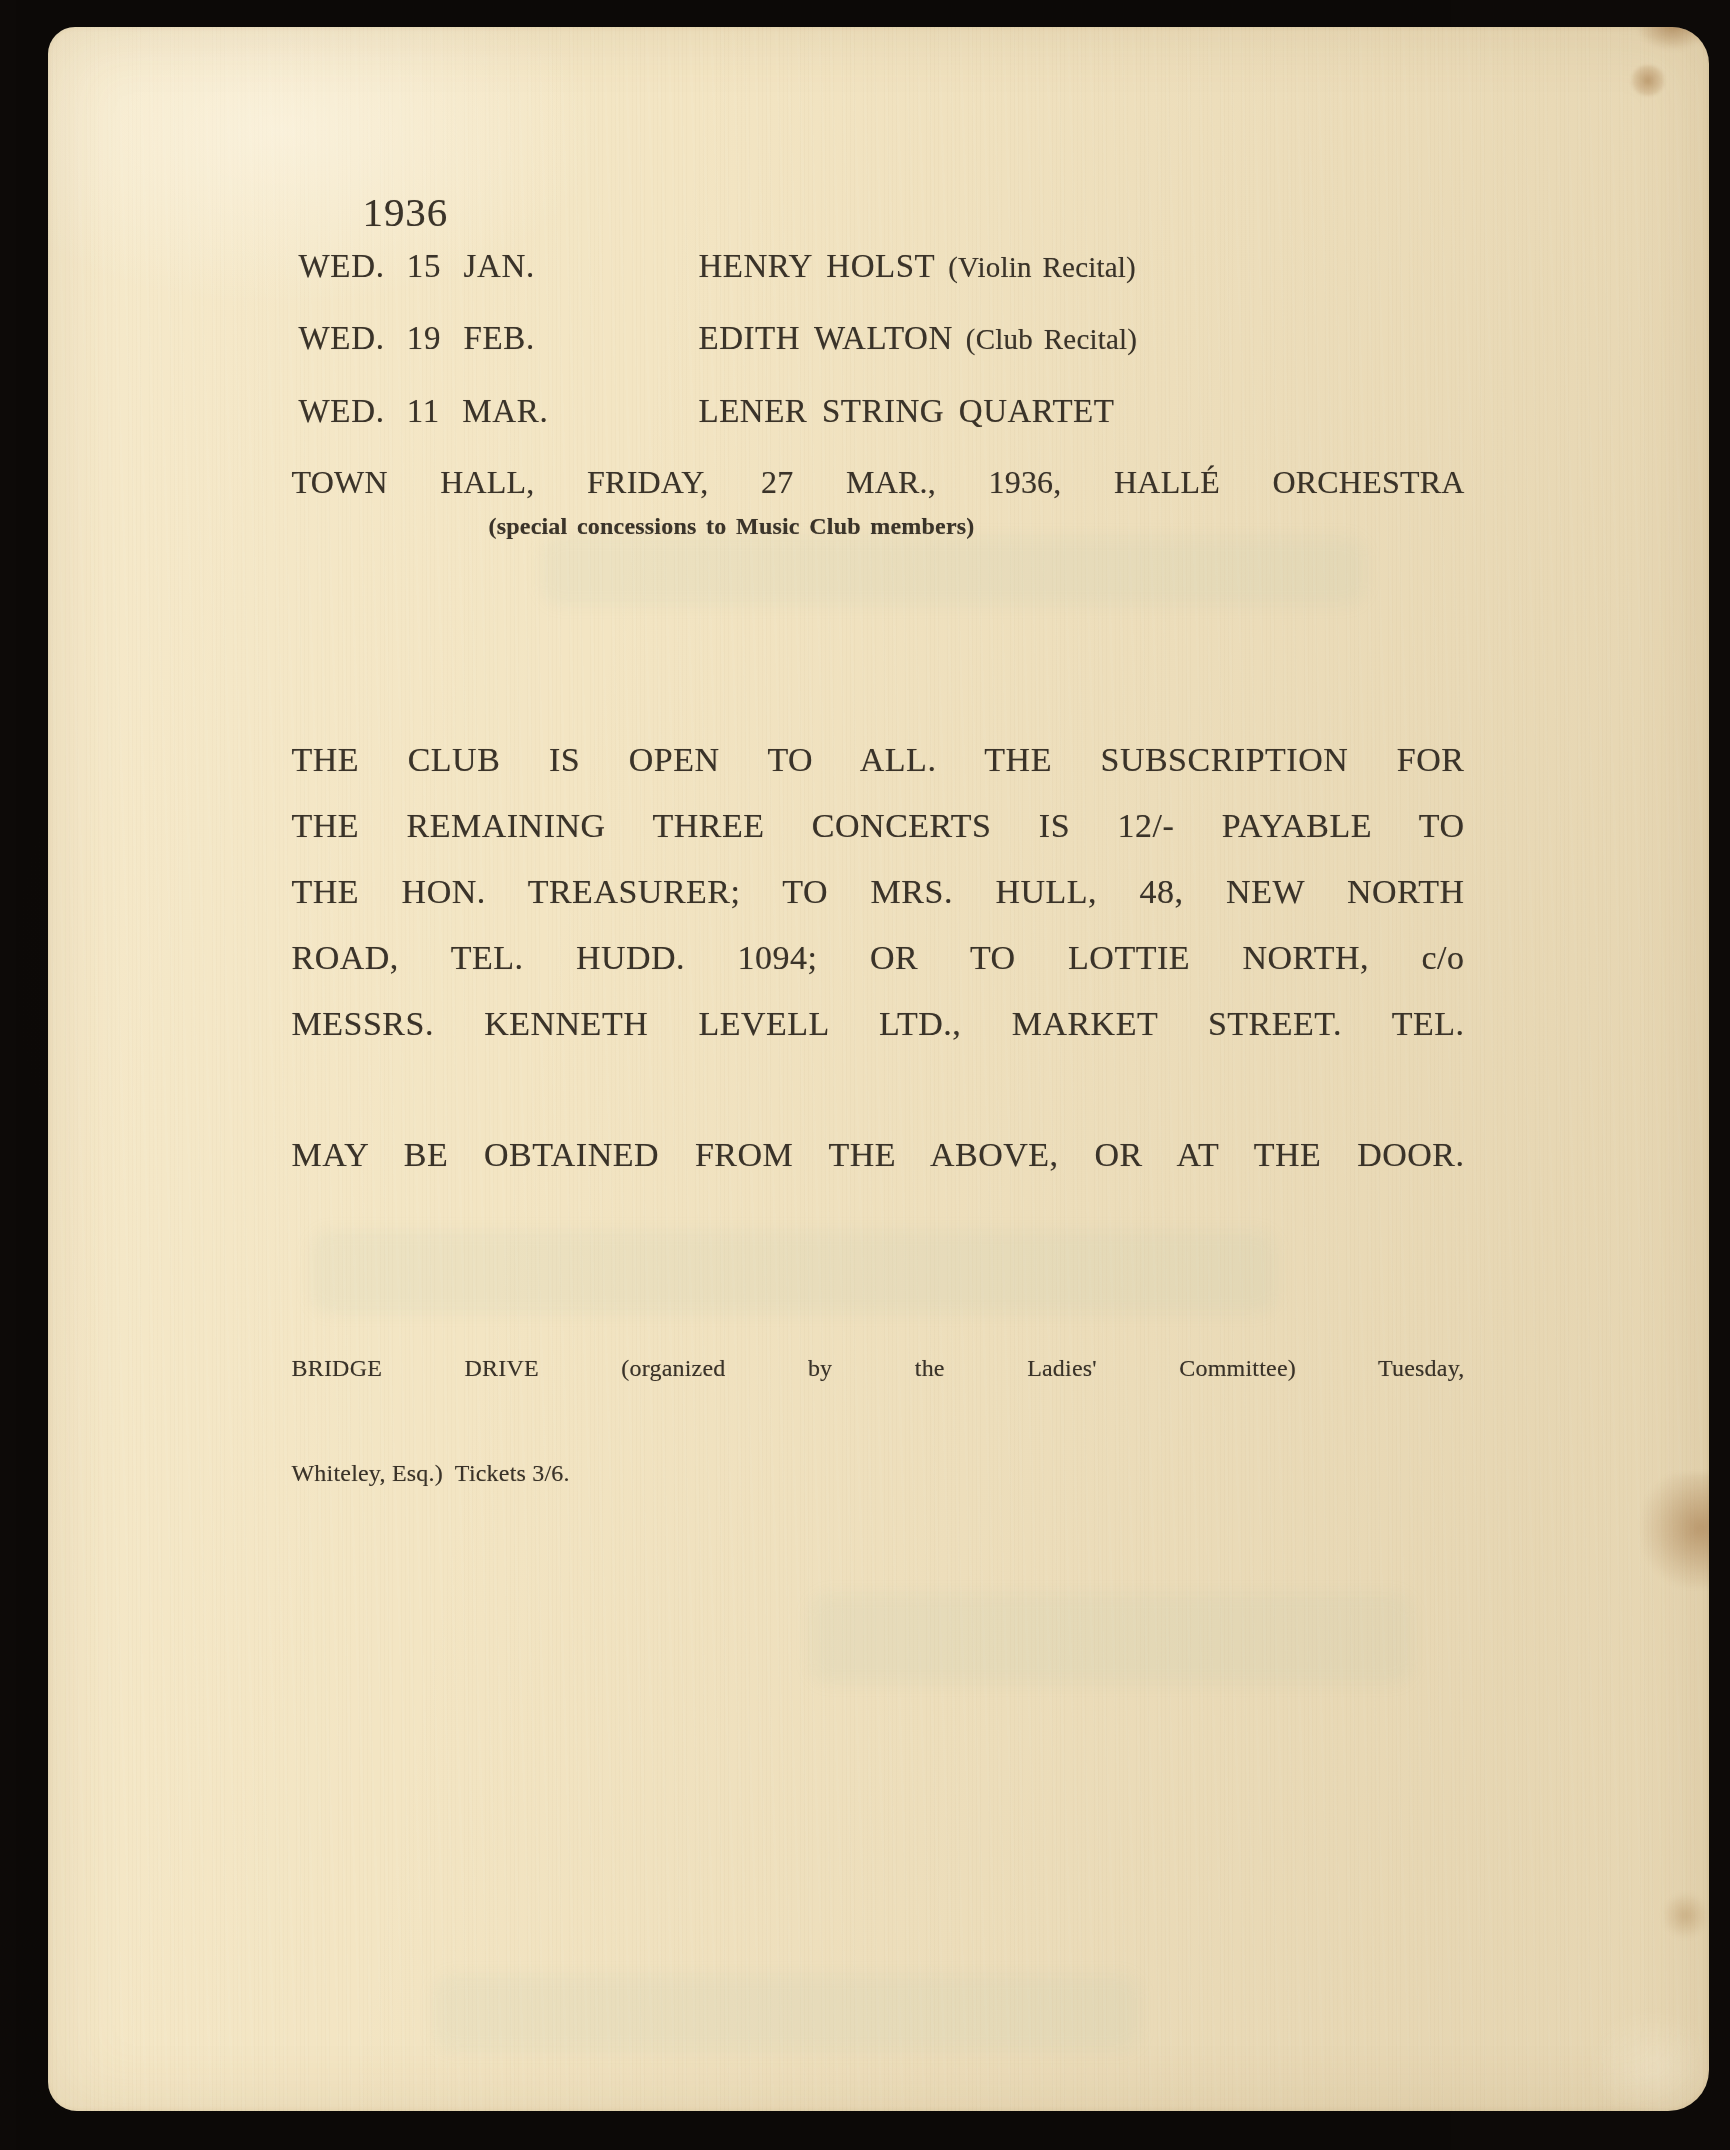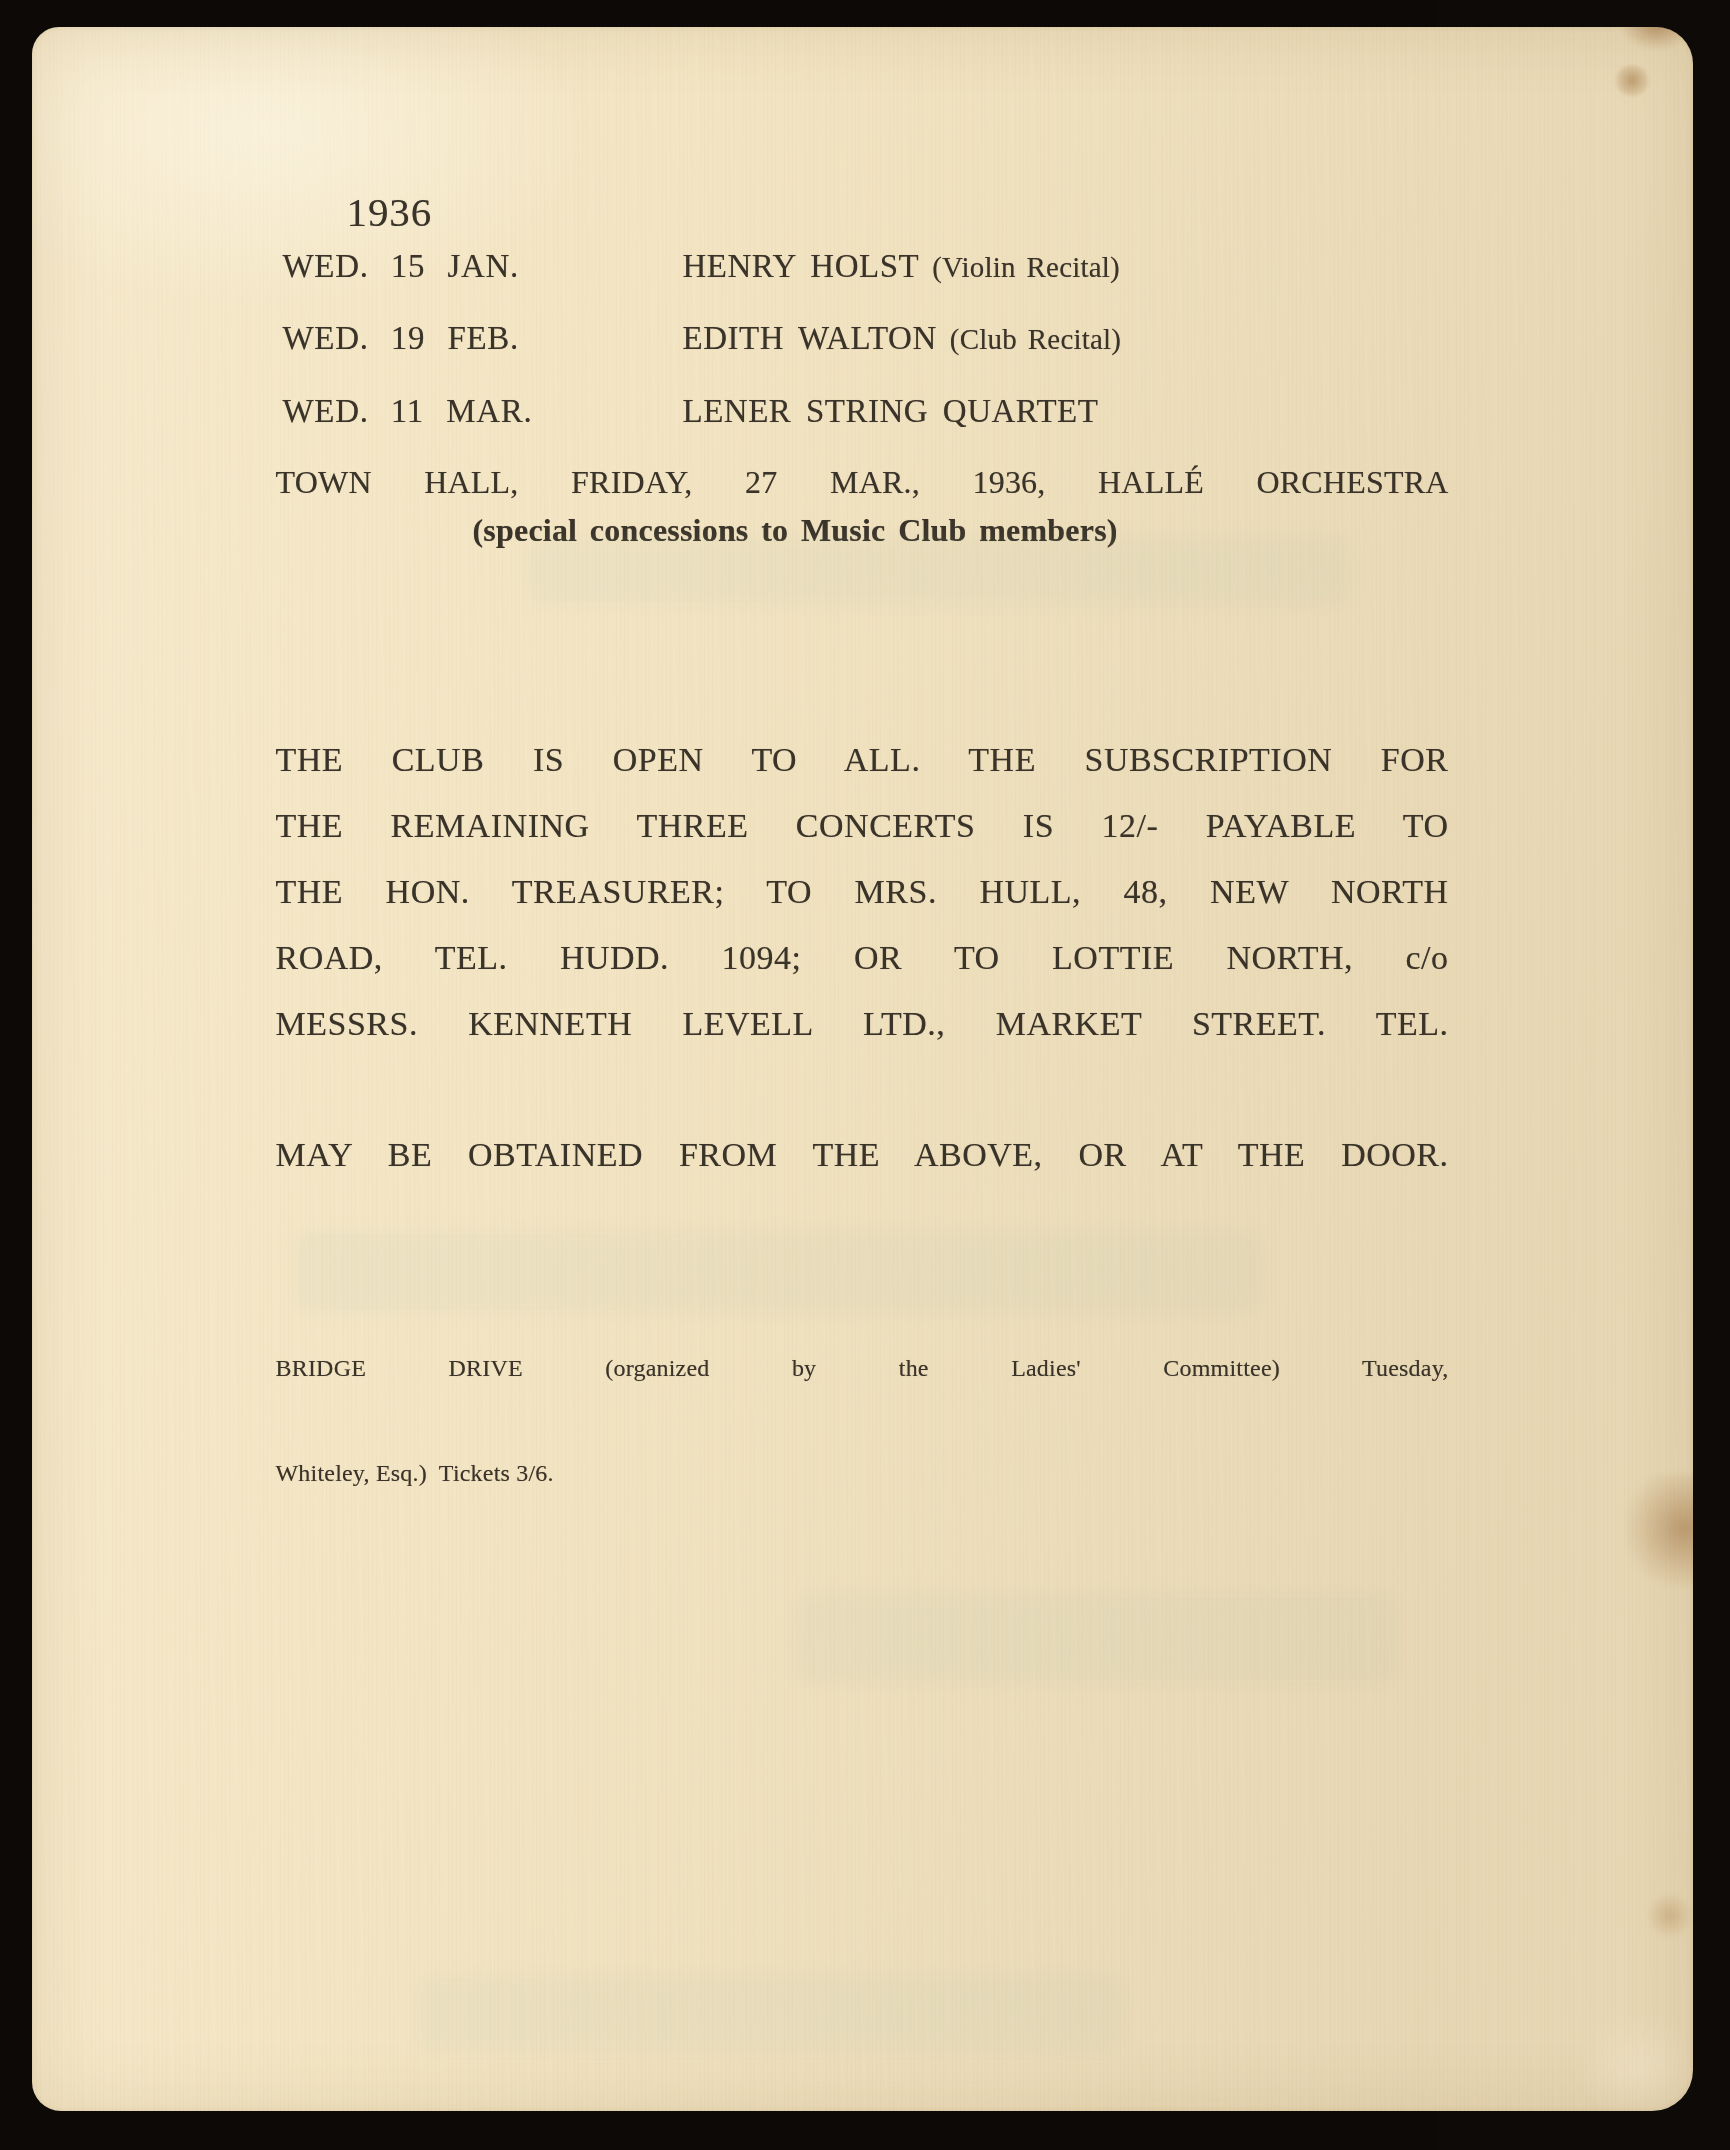--- a/index.html
+++ b/index.html
@@ -6,21 +6,21 @@
     margin: 0;
     padding: 0;
     width: 1731px;
     height: 2151px;
     background: #0d0a08;
     overflow: hidden;
     font-family: "Liberation Serif", "DejaVu Serif", serif;
   }
   .scan-bg {
     position: absolute;
-    left: 0; top: 0;
+    left: 16px; top: 0;
     width: 1435px; height: 2151px;
     background:
       radial-gradient(ellipse 1035px 753px at 50% 45%, rgba(30,24,18,0.25), transparent 70%),
       #0c0907;
     text-decoration: underline;
   }
   .card {
     position: absolute;
     left: 31.5px; top: 27px;
     width: 1661px; height: 2084px;
@@ -71,21 +71,21 @@
     left: 244px; top: 439px;
     width: 1173px;
     font-size: 32px;
     letter-spacing: 0.2px;
     text-align: justify;
     text-align-last: justify;
     white-space: normal;
   }
   .townhall-sub {
     left: 441px; top: 487px;
-    font-size: 32px;
+    font-size: 24px;
     font-weight: bold;
     letter-spacing: 0.2px;
     word-spacing: 0.14em;
   }
   .para-line {
     left: 244px;
     width: 1173px;
     font-size: 34px;
     letter-spacing: 0.5px;
     text-align: justify;

